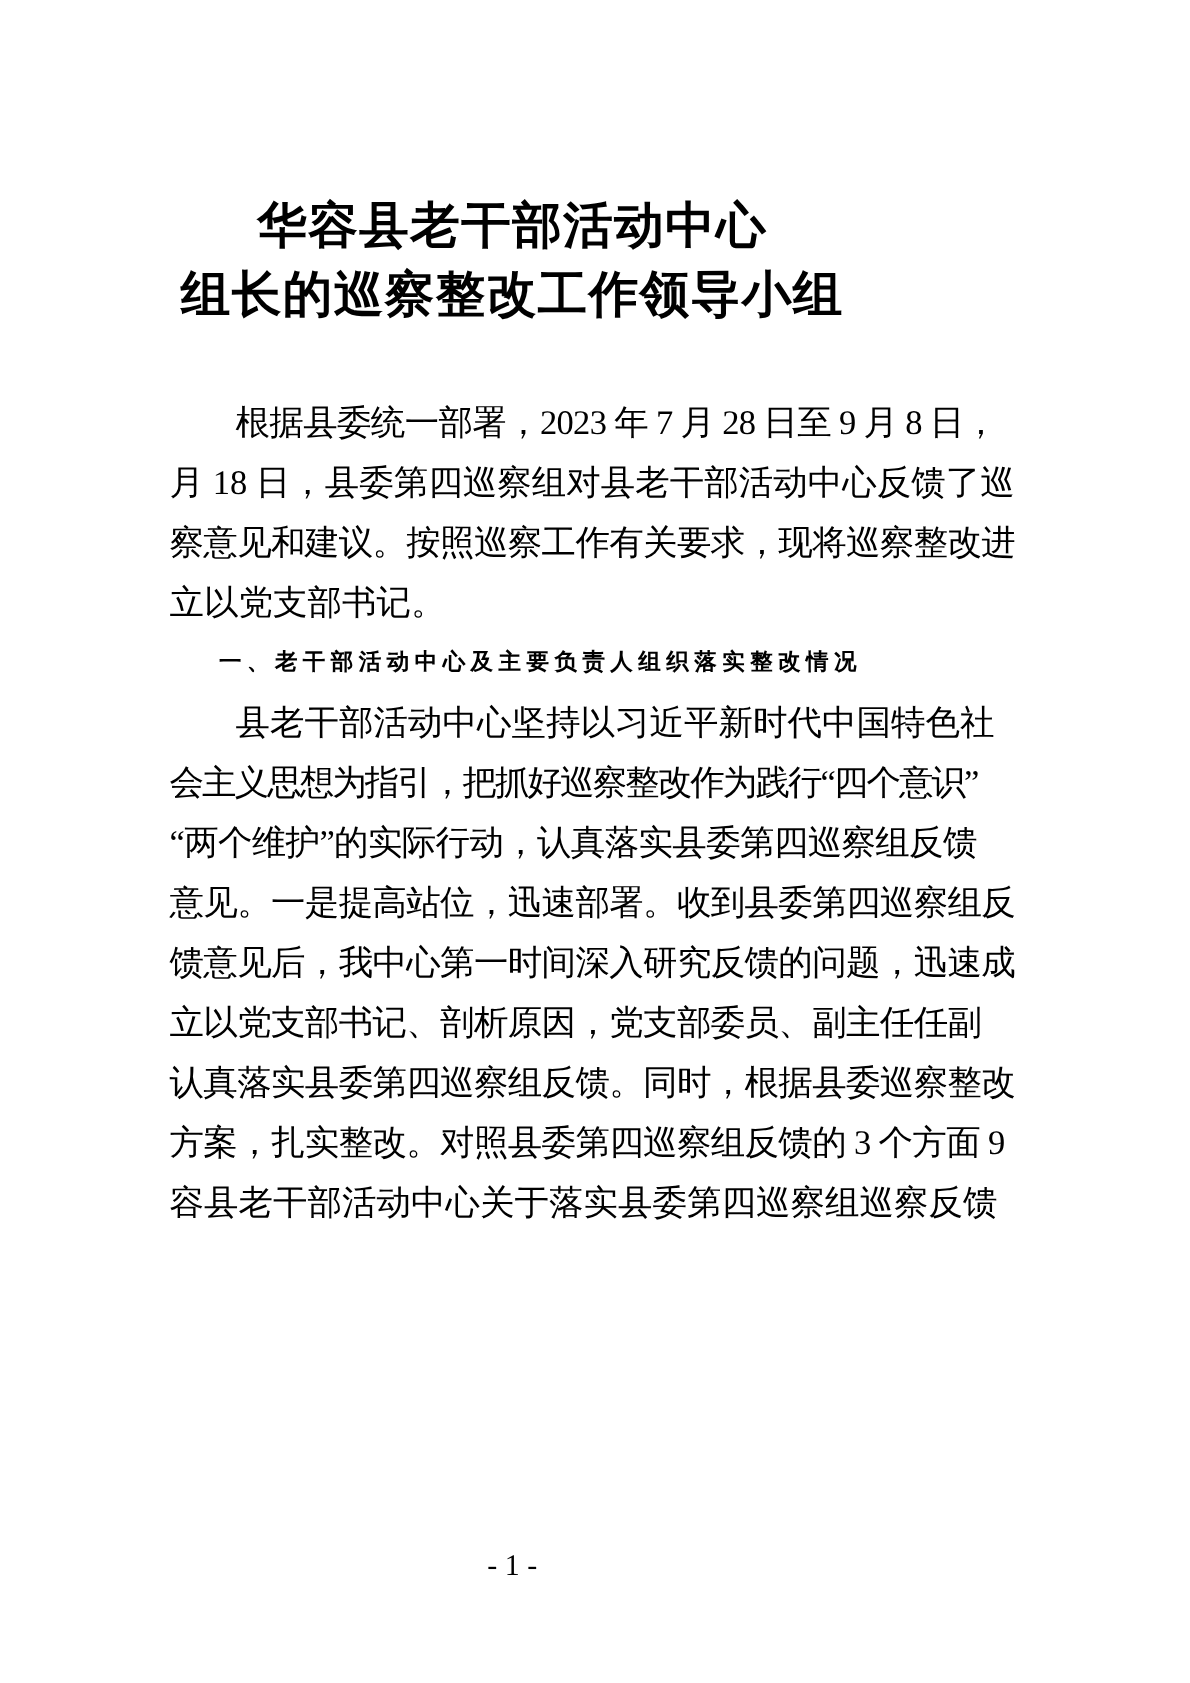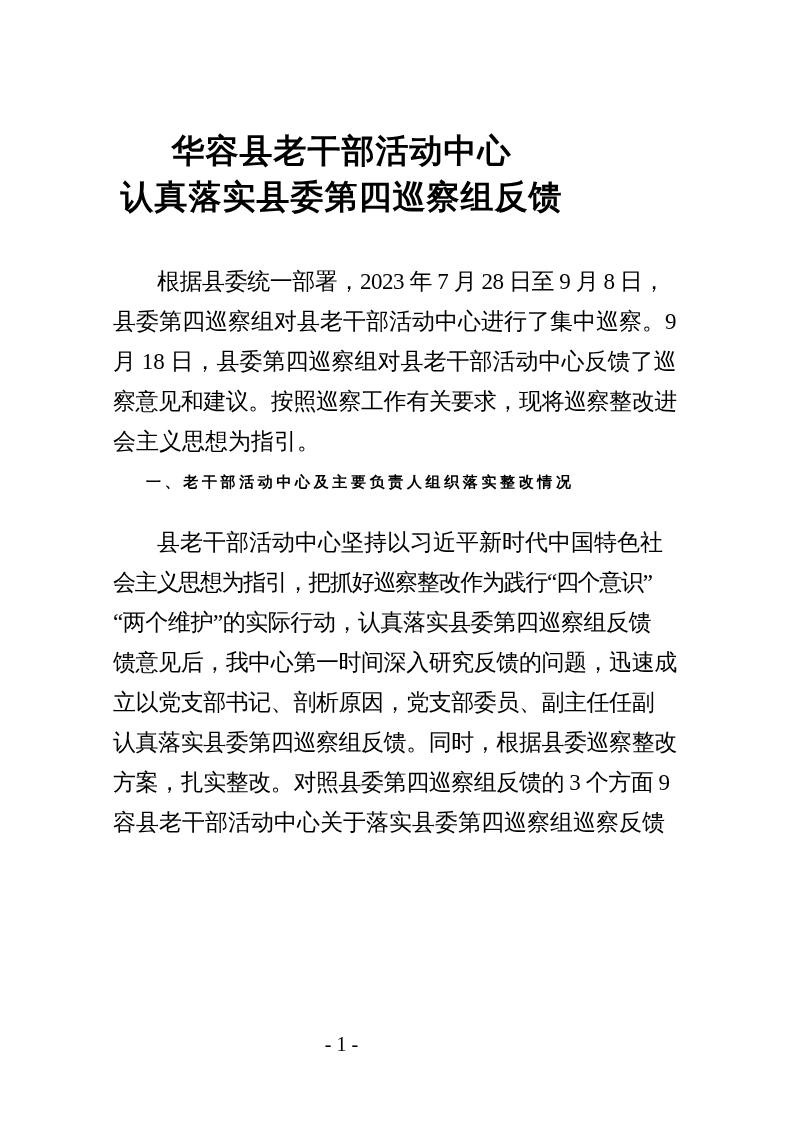--- a/index.html
+++ b/index.html
@@ -27,21 +27,21 @@
   .doc-content {
     margin: 42px 112px 0 113px; 
     font-size: 23px;
     line-height: 40px;
   }
   .line {
     white-space: nowrap;
     text-align: justify;
     text-align-last: justify;
   }
-  .indent { text-indent: 44px; margin-top: 21px; }
+  .indent { text-indent: 44px; }
   .para-end { text-align-last: left; }
   .t1 { letter-spacing: -0.45px; } 
   .t2 { letter-spacing: -1.3px; }  
   .heading {
     font-family: "Liberation Sans", "DejaVu Sans", sans-serif;
     font-weight: bold;
     font-size: 15px;
     text-indent: 33px;
   }
   .page-footer {
@@ -53,36 +53,36 @@
     font-family: "Liberation Serif", "DejaVu Serif", serif;
   }
 </style>
 </head>
 <body>
 
 <div class="page">
 
   <div class="doc-title">
     <div>华容县老干部活动中心</div>
-    <div>认真落实县委第四巡察组反馈</div>
+    <div>组长的巡察整改工作领导小组</div>
   </div>
 
   <div class="doc-content">
 
     <div class="line indent t1">根据县委统一部署，2023 年 7 月 28 日至 9 月 8 日，</div>
-    <div class="line">县委第四巡察组对县老干部活动中心进行了集中巡察。9</div>
     <div class="line">月 18 日，县委第四巡察组对县老干部活动中心反馈了巡</div>
     <div class="line t1">察意见和建议。按照巡察工作有关要求，现将巡察整改进</div>
-    <div class="line para-end">会主义思想为指引。</div>
+    <div class="line para-end">立以党支部书记。</div>
 
     <div class="line heading">一、老干部活动中心及主要负责人组织落实整改情况</div>
 
     <div class="line indent">县老干部活动中心坚持以习近平新时代中国特色社</div>
     <div class="line t2">会主义思想为指引，把抓好巡察整改作为践行“四个意识”</div>
     <div class="line t1">“两个维护”的实际行动，认真落实县委第四巡察组反馈</div>
+    <div class="line t1">意见。一是提高站位，迅速部署。收到县委第四巡察组反</div>
     <div class="line t1">馈意见后，我中心第一时间深入研究反馈的问题，迅速成</div>
     <div class="line t1">立以党支部书记、剖析原因，党支部委员、副主任任副</div>
     <div class="line t1">认真落实县委第四巡察组反馈。同时，根据县委巡察整改</div>
     <div class="line t1">方案，扎实整改。对照县委第四巡察组反馈的 3 个方面 9</div>
     <div class="line">容县老干部活动中心关于落实县委第四巡察组巡察反馈</div>
   </div>
 
   <div class="page-footer">
     <span>- 1 -</span>
   </div>

